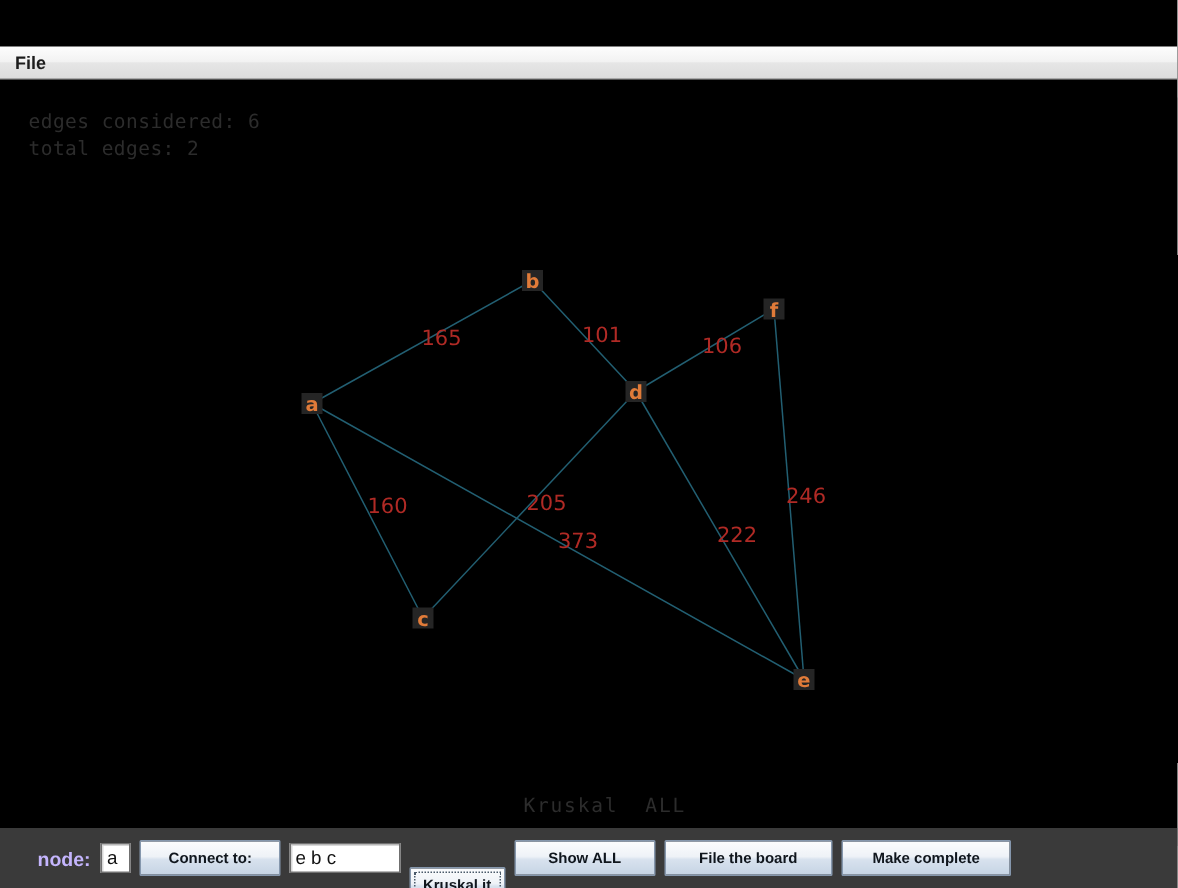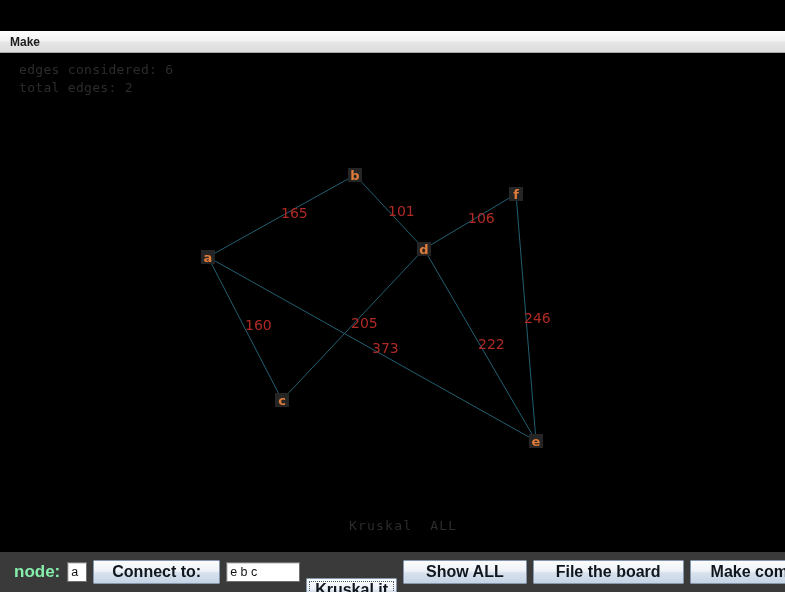--- a/index.html
+++ b/index.html
@@ -92,21 +92,21 @@
     font-size: 12px;
     color: #1c1c1c;
     padding: 2px 7px;
     margin-left: 3px;
     font-weight: 600;
   }
 
   
   .canvas {
     position: absolute;
-    left: 0; top: 53px;
+    left: 0; top: 65px;
     width: 785px; height: 499px;
     background: #000000;
     overflow: hidden;
   }
   .status-text {
     position: absolute;
     color: #2c2c2c;
     font-family: "DejaVu Sans Mono", "Liberation Mono", monospace;
     font-size: 13px;
     white-space: pre;
@@ -147,24 +147,24 @@
     left: 0; top: 552px;
     width: 785px; height: 40px;
     background: #3a3a3a;
     display: flex;
     align-items: center;
     padding: 0 6px;
     box-sizing: border-box;
     gap: 6px;
   }
   .tb-label {
-    color: #86efac;
-    font-size: 17px;
+    color: #c4b5fd;
+    font-size: 13px;
     font-weight: bold;
-    margin-left: 8px;
+    margin-left: 19px;
     margin-right: 1px;
     white-space: nowrap;
   }
   .tb-input {
     background: #ffffff;
     border: 1px solid #707070;
     box-shadow: inset 1px 1px 0 #d8d8d8;
     color: #111111;
     font-family: "Liberation Sans", sans-serif;
     font-size: 12.5px;
@@ -174,21 +174,21 @@
     box-sizing: border-box;
     outline: none;
   }
   #node-input { width: 20px; }
   #connect-input { width: 74px; }
   .tb-btn {
     background: linear-gradient(180deg,#fbfcfd 0%,#eef2f7 46%,#d8e2ee 54%,#c6d4e4 100%);
     border: 1px solid #8597ad;
     border-radius: 1px;
     color: #10161d;
-    font-size: 16px;
+    font-size: 10px;
     font-weight: bold;
     height: 24px;
     padding: 0 12px;
     box-sizing: border-box;
     white-space: nowrap;
     font-family: "Liberation Sans", sans-serif;
     display: flex;
     align-items: center;
     justify-content: center;
   }
@@ -202,21 +202,21 @@
   #btn-clear { padding: 0 22px; }
   #btn-complete { padding: 0 20px; }
 </style>
 </head>
 <body>
 
 <div id="app">
 
 
   <div class="menubar">
-    <div class="menu-item">Make</div>
+    <div class="menu-item">File</div>
   </div>
 
   <div class="canvas">
     <div class="status-text" id="status-line-1">edges considered: 6</div>
     <div class="status-text" id="status-line-2">total edges: 2</div>
     <div class="status-text" id="showing-mode">Kruskal  ALL</div>
     <svg class="graph-svg" id="graph-svg" viewBox="0 0 785 499">
         <line x1="208" y1="204" x2="355" y2="122" class="edge-line" stroke="#225f72"></line>
         <line x1="355" y1="122" x2="424" y2="196" class="edge-line" stroke="#225f72"></line>
         <line x1="424" y1="196" x2="516" y2="141" class="edge-line" stroke="#225f72"></line>

